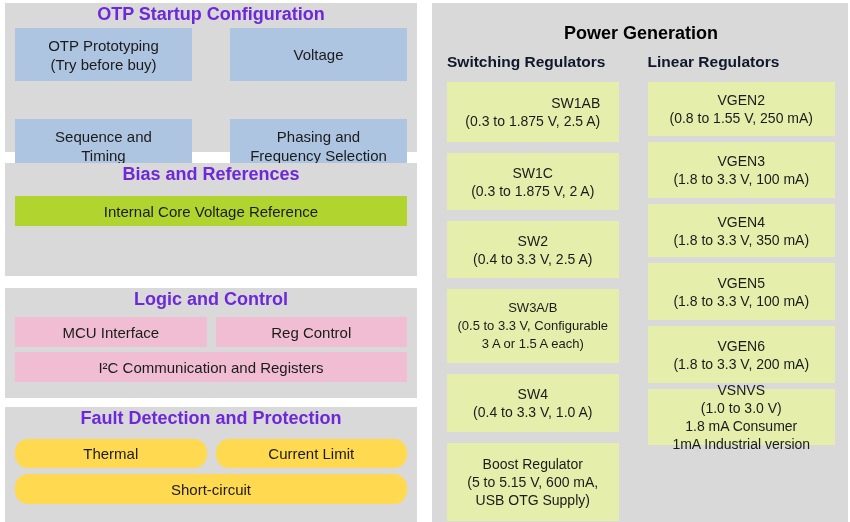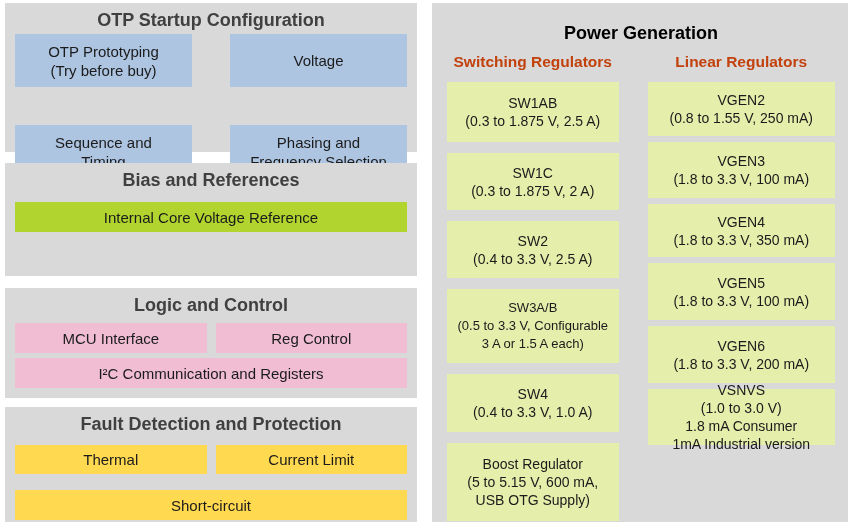--- a/index.html
+++ b/index.html
@@ -17,22 +17,22 @@
     width:850px;height:522px;background:#ffffff;
     font-family:"Liberation Sans", sans-serif;color:var(--text);
     overflow:hidden;
   }
   .page{position:relative;width:850px;height:522px;display:flex;}
 
   
   .left-col{width:412px;margin:3px 0 0 5px;display:flex;flex-direction:column;}
   .panel{background:var(--panel-gray);padding:0 10px;}
   .panel h2{
-    margin:0;padding-top:6px;text-align:center;
-    font-size:18px;line-height:22px;font-weight:bold;color:#404040;
+    margin:0;padding-top:0;text-align:center;
+    font-size:18px;line-height:22px;font-weight:bold;color:#6d28d9;
   }
   .s1{height:149px;margin-bottom:11px;}
   .s2{height:113px;margin-bottom:12px;}
   .s3{height:110px;margin-bottom:9px;}
   .s4{height:115px;}
 
   .block{
     display:flex;align-items:center;justify-content:center;
     text-align:center;white-space:pre-line;
     font-size:15px;line-height:19px;
@@ -42,50 +42,50 @@
   .blue{background:var(--blue);height:53px;}
 
   .s2 .bar{background:var(--green);height:30px;margin-top:6px;}
   .s2 .bar.first{margin-top:11px;}
 
   .s3 .grid2{margin-top:7px;}
   .pink{background:var(--pink);height:30px;}
   .s3 .full{margin-top:5px;}
 
   .s4 .grid2{margin-top:10px;}
-  .yellow{background:var(--yellow);height:29px;}
-  .s4 .full{margin-top:16px;height:30px;text-align:right;}
+  .yellow{background:var(--yellow);height:29px;border-radius:13px;}
+  .s4 .full{margin-top:6px;height:30px;text-align:right;}
 
   
   .right-panel{
     width:416px;height:519px;margin:3px 0 0 15px;
     background:var(--panel-gray);padding:0 13px 0 15px;
   }
   .right-panel h2{
     margin:0;padding-top:19px;text-align:center;
     font-size:18px;line-height:22px;font-weight:bold;color:#000;
   }
   .hdr-row{display:flex;gap:29px;margin-top:8px;}
   .col-hdr{
-    text-align:center;font-weight:bold;color:#c2410c;
+    font-weight:bold;color:#0f172a;
     font-size:15.5px;line-height:19px;
   }
   .hdr-switching{width:172px;}
   .hdr-linear{width:188px;}
   .cols{display:flex;gap:29px;margin-top:11px;}
   .reg-col{display:flex;flex-direction:column;}
   .col-switching{width:172px;gap:11px;}
   .col-linear{width:188px;gap:6px;}
   .pblock{
     background:var(--pale-green);
     display:flex;align-items:center;justify-content:center;
     text-align:center;white-space:pre-line;
     font-size:14px;line-height:18px;
   }
-  .col-switching .pblock:nth-child(1){height:60px;}
+  .col-switching .pblock:nth-child(1){height:60px;text-align:right;}
   .col-switching .pblock:nth-child(2){height:57px;}
   .col-switching .pblock:nth-child(3){height:57px;}
   .col-switching .pblock:nth-child(4){height:74px;font-size:13px;}
   .col-switching .pblock:nth-child(5){height:58px;}
   .col-switching .pblock:nth-child(6){height:78px;}
   .col-linear .pblock:nth-child(1){height:54px;}
   .col-linear .pblock:nth-child(2){height:56px;}
   .col-linear .pblock:nth-child(3){height:53px;}
   .col-linear .pblock:nth-child(4){height:57px;}
   .col-linear .pblock:nth-child(5){height:57px;}

